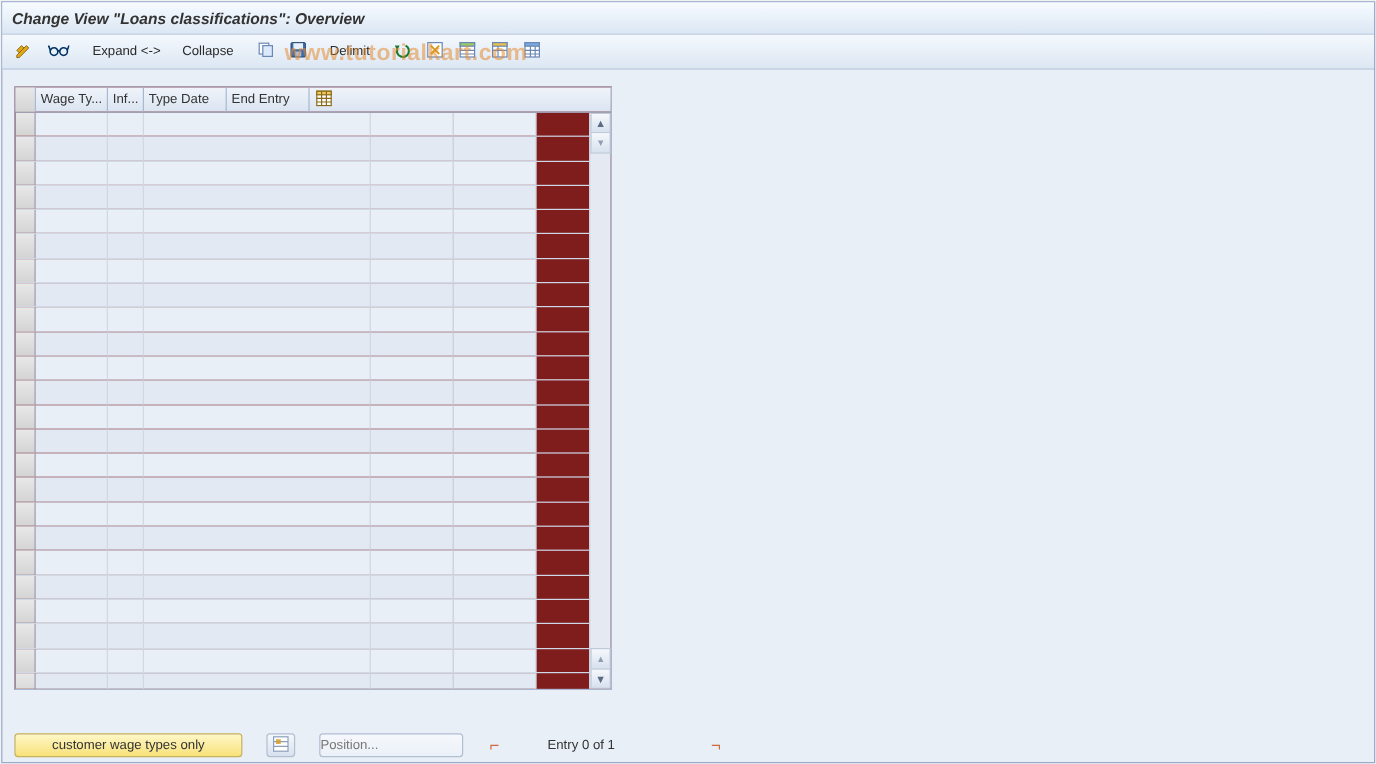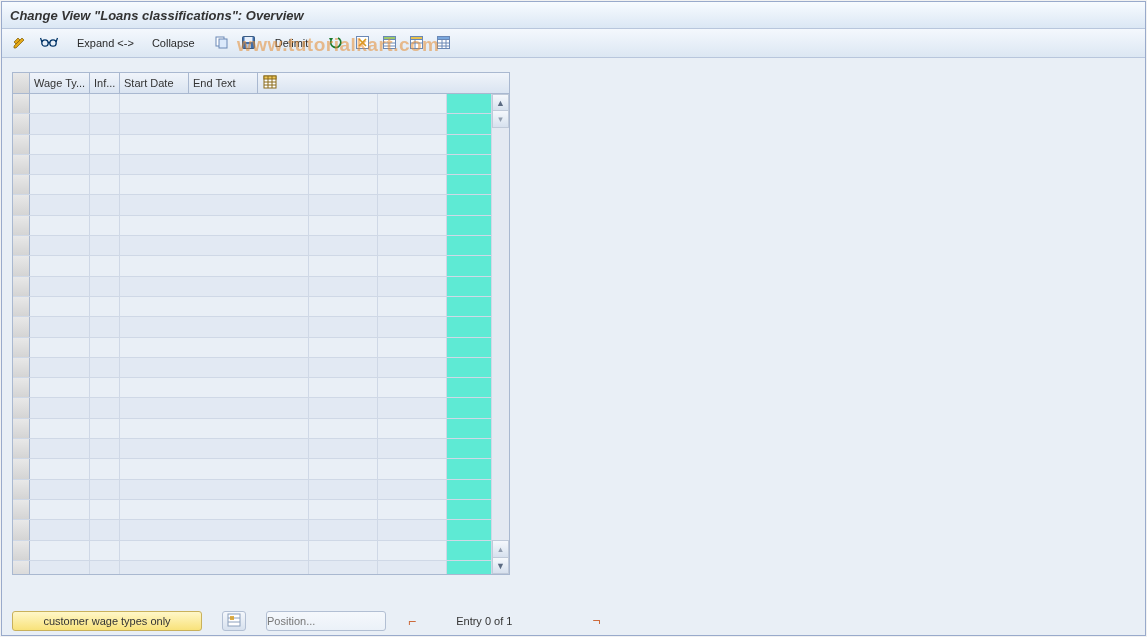--- a/index.html
+++ b/index.html
@@ -82,21 +82,21 @@
   
   .content {
     flex: 1;
     padding: 14px 10px 8px 10px;
     position: relative;
     overflow: hidden;
   }
   .grid-panel {
     width: 498px;
     height: 503px;
-    background: #5eead4;
+    background: #7f1d1d;
     border: 1px solid #a9b8d0;
     display: flex;
     flex-direction: column;
     box-sizing: border-box;
   }
   .grid-head-row {
     display: flex;
     height: 20px;
     background: linear-gradient(#f0f4fa, #dae4f1);
     border-bottom: 1px solid #a9b8d0;
@@ -353,22 +353,22 @@
 
   </div>
 
   <div class="content">
     <div class="grid-panel">
 
       <div class="grid-head-row">
         <div class="head-cell sel-cell col-sel"></div>
         <div class="head-cell col-wt">Wage Ty...</div>
         <div class="head-cell col-inf">Inf...</div>
-        <div class="head-cell col-sd">Start Date</div>
-        <div class="head-cell col-ed">End Text</div>
+        <div class="head-cell col-sd">Type Date</div>
+        <div class="head-cell col-ed">End Entry</div>
         <div class="head-cell col-cfg cfg-head">
           <span>
             <svg width="14" height="14" viewBox="0 0 14 14">
               <rect x="1" y="1" width="12" height="12" fill="#fff" stroke="#8a6a1a"></rect>
               <rect x="1" y="1" width="12" height="3" fill="#f0c95a" stroke="#8a6a1a"></rect>
               <line x1="1" y1="7" x2="13" y2="7" stroke="#8a6a1a"></line>
               <line x1="1" y1="10" x2="13" y2="10" stroke="#8a6a1a"></line>
               <line x1="5" y1="1" x2="5" y2="13" stroke="#8a6a1a"></line>
               <line x1="9" y1="1" x2="9" y2="13" stroke="#8a6a1a"></line>
             </svg>

